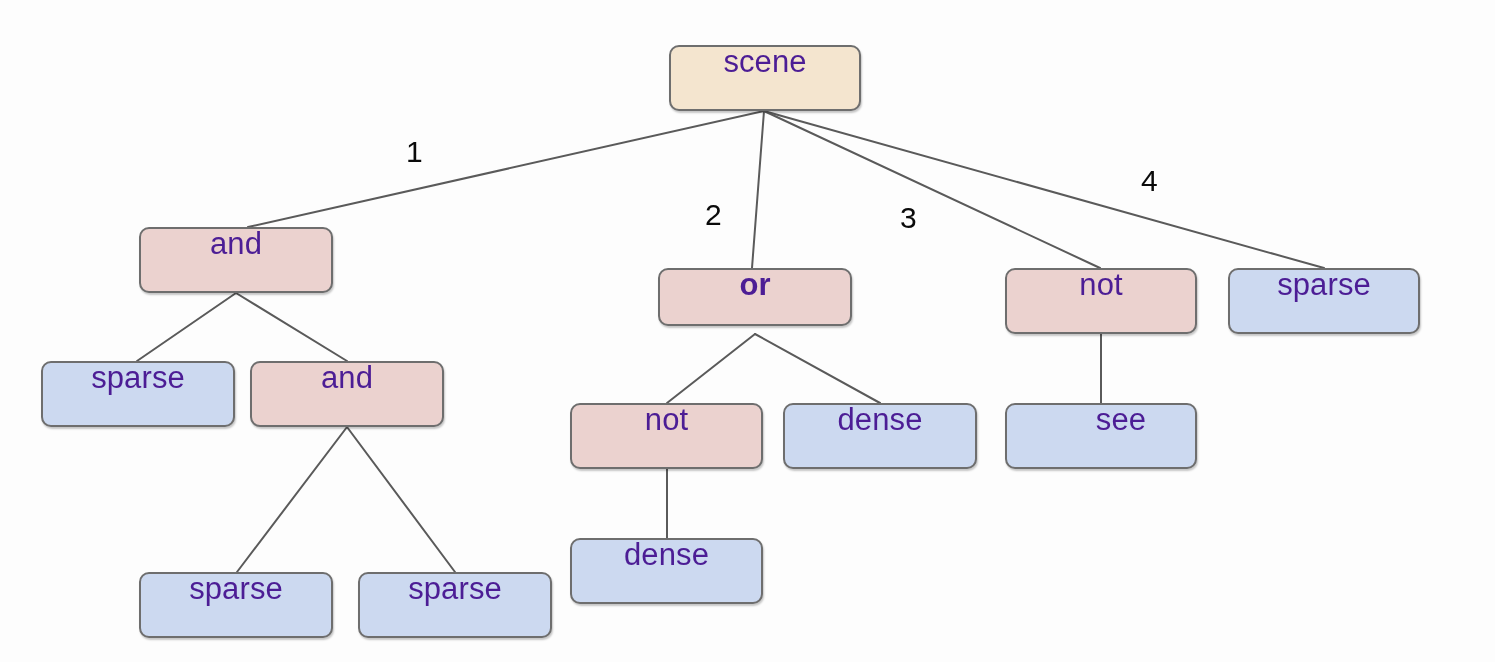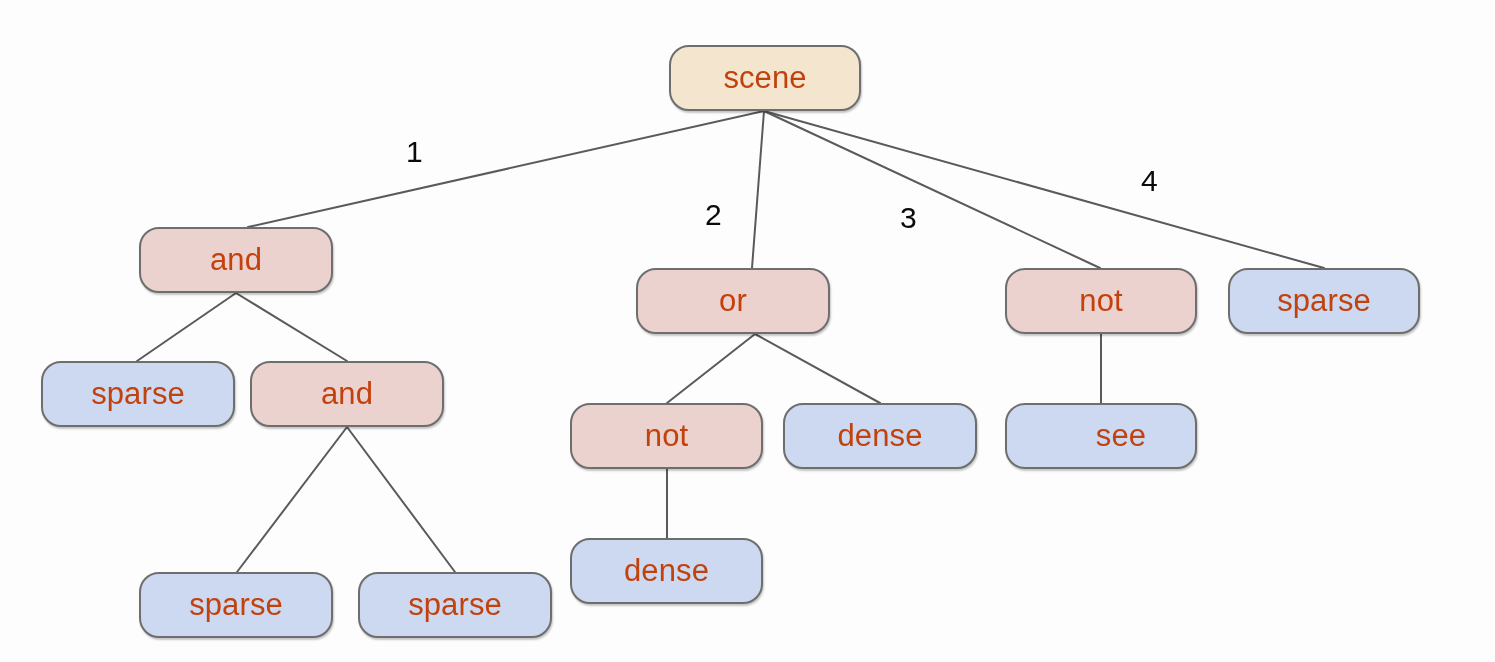--- a/index.html
+++ b/index.html
@@ -21,26 +21,25 @@
     left: 0;
     top: 0;
     width: 1495px;
     height: 662px;
     pointer-events: none;
   }
   .node {
     position: absolute;
     box-sizing: border-box;
     border: 2px solid #6e6e6e;
-    border-radius: 20px;
+    border-radius: 10px;
     display: flex;
-    align-items: center;
     justify-content: center;
     box-shadow: 1px 2px 2px rgba(0,0,0,0.22);
-    color: #c2410c;
+    color: #4c1d95;
     font-size: 31px;
     line-height: 1;
     letter-spacing: 0.1px;
     white-space: nowrap;
     user-select: none;
   }
   .node-label {
     display: block;
     transform: translateY(-1px);
   }
@@ -71,21 +70,21 @@
       <line x1="667" y1="469" x2="667" y2="538" stroke="#5a5a5a" stroke-width="2" stroke-linecap="round"></line>
       <line x1="1101" y1="334" x2="1101" y2="403" stroke="#5a5a5a" stroke-width="2" stroke-linecap="round"></line>
     </svg>
   <div id="node-layer">
       <div class="node" style="left: 669px; top: 45px; width: 192px; height: 66px; background: rgb(244, 229, 207);">
         <span class="node-label">scene</span>
       </div>
       <div class="node" style="left: 139px; top: 227px; width: 194px; height: 66px; background: rgb(235, 210, 207);">
         <span class="node-label">and</span>
       </div>
-      <div class="node" style="left: 636px; top: 268px; width: 194px; height: 66px; background: rgb(235, 210, 207);">
+      <div class="node" style="left: 658px; top: 268px; width: 194px; height: 58px; background: rgb(235, 210, 207); font-weight: bold;">
         <span class="node-label">or</span>
       </div>
       <div class="node" style="left: 1005px; top: 268px; width: 192px; height: 66px; background: rgb(235, 210, 207);">
         <span class="node-label">not</span>
       </div>
       <div class="node" style="left: 1228px; top: 268px; width: 192px; height: 66px; background: rgb(204, 217, 240);">
         <span class="node-label">sparse</span>
       </div>
       <div class="node" style="left: 41px; top: 361px; width: 194px; height: 66px; background: rgb(204, 217, 240);">
         <span class="node-label">sparse</span>

